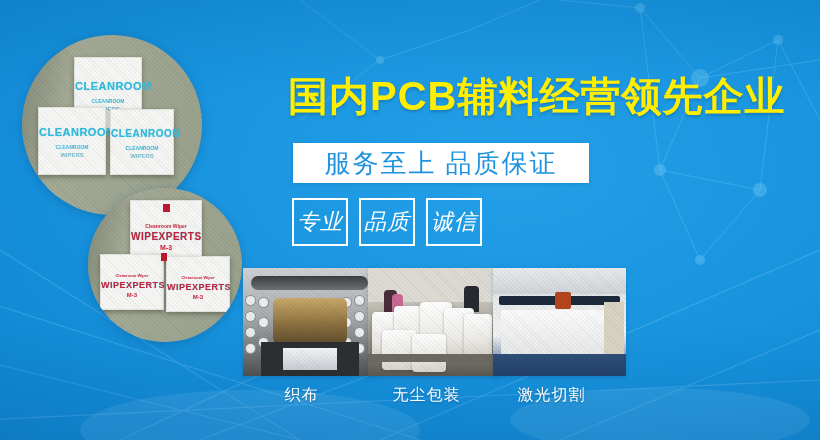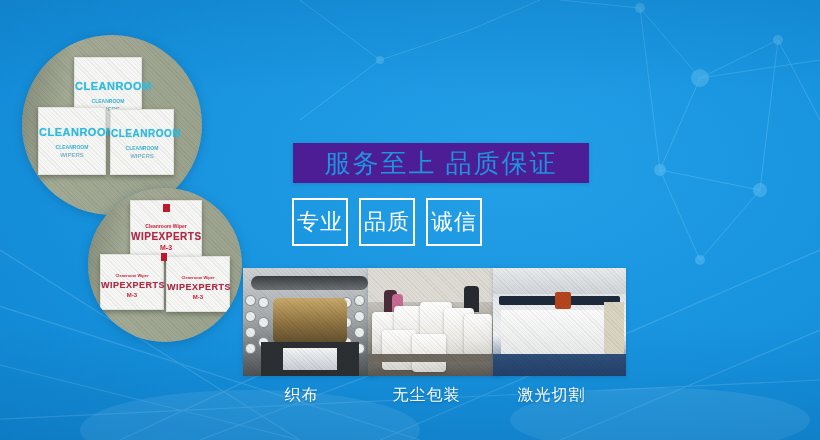--- a/index.html
+++ b/index.html
@@ -72,35 +72,36 @@
   .headline{
     position:absolute;left:288px;top:74px;
     font-size:40px;line-height:44px;font-weight:700;
     color:#ffee00;letter-spacing:1px;white-space:nowrap;
     text-shadow:0 2px 3px rgba(8,70,120,.35);
   }
 
   
   .tagband{
     position:absolute;left:293px;top:143px;
-    width:296px;height:40px;background:#4c1d95;
+    width:296px;height:40px;background:#ffffff;
     display:flex;align-items:center;justify-content:center;
     box-shadow:0 1px 4px rgba(5,70,120,.22);
   }
   .tagband span{
     color:#1f93dd;font-size:26px;font-weight:500;letter-spacing:2px;white-space:nowrap;
   }
 
   
   .kwrow{position:absolute;left:292px;top:198px;display:flex;gap:11px;}
   .kw{
     width:56px;height:48px;border:2px solid #ffffff;
     display:flex;align-items:center;justify-content:center;
     color:#ffffff;font-size:22px;letter-spacing:1px;
     box-sizing:border-box;
+    font-style:italic;
   }
 
   
   .strip{position:absolute;left:243px;top:268px;display:flex;gap:8px;}
   .cell{width:117px;}
   .cell .pic{
     width:133px;height:108px;overflow:hidden;position:relative;
     box-shadow:0 1px 4px rgba(5,70,120,.25);
   }
   .cell .cap{
@@ -251,20 +252,21 @@
         <div class="redmark" style="left:-6px;top:-4px;width:6px;height:8px;"></div>
         <div class="t2" style="top:18px;font-size:4px;">Cleanroom Wiper</div>
         <div class="t1" style="top:25px;font-size:9px;">WIPEXPERTS</div>
         <div class="t3" style="top:37px;font-size:6px;font-weight:700;">M-3</div>
       </div>
 
       <div class="noise"></div>
     </div>
   </div>
 
+  <div class="headline">国内PCB辅料经营领先企业</div>
 
   <div class="tagband">
     <span>服务至上 品质保证</span>
   </div>
 
   <div class="kwrow">
     <div class="kw">
       <span>专业</span>
     </div>
     <div class="kw">

